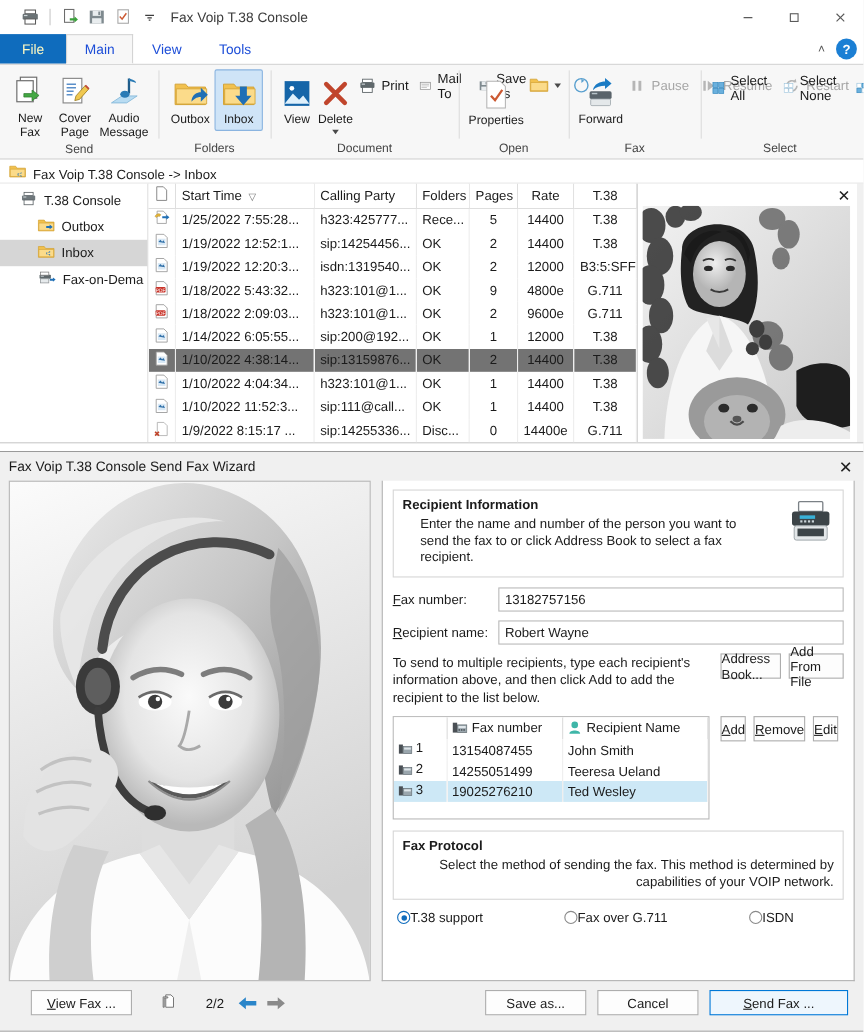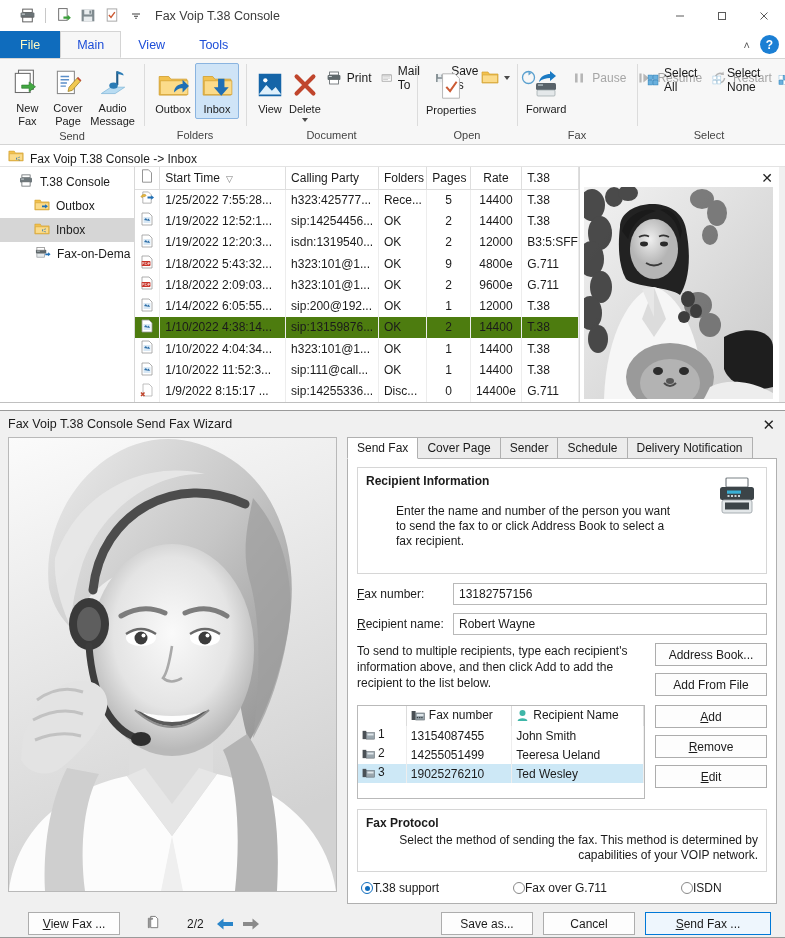--- a/index.html
+++ b/index.html
@@ -99,22 +99,22 @@
   table.faxlist td{
     border-right:1px solid #ededed; height:20.5px; padding:0 5px;
     white-space:nowrap; overflow:hidden;
   }
   .c-icon{ width:24px; text-align:center; padding:0 !important;}
   .c-time{ width:122px; text-align:left;}
   .c-party{ width:90px; text-align:left;}
   .c-status{ width:47px; text-align:left;}
   .c-pages{ width:42px; text-align:center;}
   .c-rate{ width:50px; text-align:center;}
-  .c-t38{ width:55px; text-align:left;}
-  tr.row.sel{ background:#4d7c0f;}
+  .c-t38{ width:55px; text-align:center;}
+  tr.row.sel{ background:#737373;}
   .sortmark{ color:#7a7a7a; font-size:9px; margin-left:6px;}
 
   .preview{ width:200px; background:#fff; border-left:1px solid #d8d8d8; position:relative; }
   .preview .pvclose{ position:absolute; right:6px; top:3px; font-size:14px; color:#222; cursor:default;}
   .pvimg{ position:absolute; left:4px; top:20px; width:189px; height:212px; overflow:hidden;}
   .scrollcol{ width:6px; background:#f0f0f0; }
 
   
   .wizard{
     position:absolute; left:0; top:410px; width:785px; height:528px;
@@ -128,33 +128,33 @@
   .rightpane{ flex:1; display:flex; flex-direction:column; }
   .tabstrip{ display:flex; align-items:flex-end; height:22px; border-bottom:1px solid #b0b0b0;}
   .wtab{ padding:0 9px; height:21px; line-height:21px; font-size:12px; background:#ececec;
          border:1px solid #b0b0b0; border-bottom:none; margin-right:-1px; cursor:default;}
   .wtab.active{ background:#fff; border-bottom:1px solid #fff; position:relative; top:1px; height:22px; line-height:21px;}
 
   .tabpage{ background:#fff; border:1px solid #b0b0b0; border-top:none; flex:1; padding:8px 9px; position:relative;}
 
   .gbox{ border:1px solid #d6d6d6; padding:6px 8px 8px; position:relative; margin-bottom:9px;}
   .gbox h4{ margin:0 0 3px; font-size:12px; font-weight:bold;}
-  .gbox p{ margin:16px; font-size:12px; line-height:15px; padding-left:14px; padding-right:62px;}
+  .gbox p{ margin:2px; font-size:12px; line-height:15px; padding-left:14px; padding-right:62px;}
   .gbox .printer-ico{ position:absolute; right:8px; top:8px;}
 
   .frow{ display:flex; align-items:center; margin-bottom:8px;}
   .frow label{ width:96px; font-size:12px;}
   .frow input{
     flex:1; height:22px; border:1px solid #b9b9b9; padding:0 5px;
     font-family:"Liberation Sans", sans-serif; font-size:12px; background:#fff; color:#1b1b1b;
   }
 
   .midrow{ display:flex; gap:10px; margin-top:2px;}
   .helptext{ flex:1; font-size:12px; line-height:16px;}
-  .btncol{ width:112px; display:flex; flex-direction:column; gap:7px;}
+  .btncol{ width:112px; display:flex; gap:7px;}
   .btn{
     height:23px; border:1px solid #adadad; background:#fdfdfd; font-size:12px;
     display:flex; align-items:center; justify-content:center; cursor:default;
     font-family:"Liberation Sans", sans-serif; color:#1b1b1b;
   }
   .btn.default{ border:1px solid #0078d7; background:#eef6fd;}
 
   .listrow{ display:flex; gap:10px; margin-top:9px;}
   .reclist{ flex:1; height:94px; border:1px solid #b9b9b9; background:#fff; overflow:hidden;}
   table.rec{ border-collapse:collapse; width:100%; font-size:12px; table-layout:fixed;}
@@ -868,27 +868,20 @@
         <path d="M118 338 L163 398 L208 336 L190 330 L163 366 L136 330z" fill="#e6e6e6"></path>
         <path d="M163 398 L152 453 L174 453z" fill="#efefef"></path>
 
         <path d="M238 296 C262 330 272 382 268 453 L226 453 C232 396 228 340 214 312z" fill="#b4b4b4"></path>
         <path d="M58 330 C40 366 34 410 36 453 L76 453 C70 404 76 362 90 336z" fill="#cfcfcf"></path>
       </svg>
     </div>
 
     <div class="rightpane">
 
-      <div class="tabstrip">
-        <div class="wtab active">Send Fax</div>
-        <div class="wtab">Cover Page</div>
-        <div class="wtab">Sender</div>
-        <div class="wtab">Schedule</div>
-        <div class="wtab">Delivery Notification</div>
-      </div>
 
       <div class="tabpage">
 
         <div class="gbox">
           <h4>Recipient Information</h4>
           <p>Enter the name and number of the person you want to send the fax to or click Address Book to select a fax recipient.</p>
           <span class="printer-ico">
             <svg width="42" height="40" viewBox="0 0 42 40">
               <rect x="10" y="2" width="22" height="9" rx="1" fill="#fff" stroke="#7b8186" stroke-width="1.2"></rect>
               <rect x="4" y="11" width="34" height="13" rx="2.5" fill="#3c4448"></rect>

